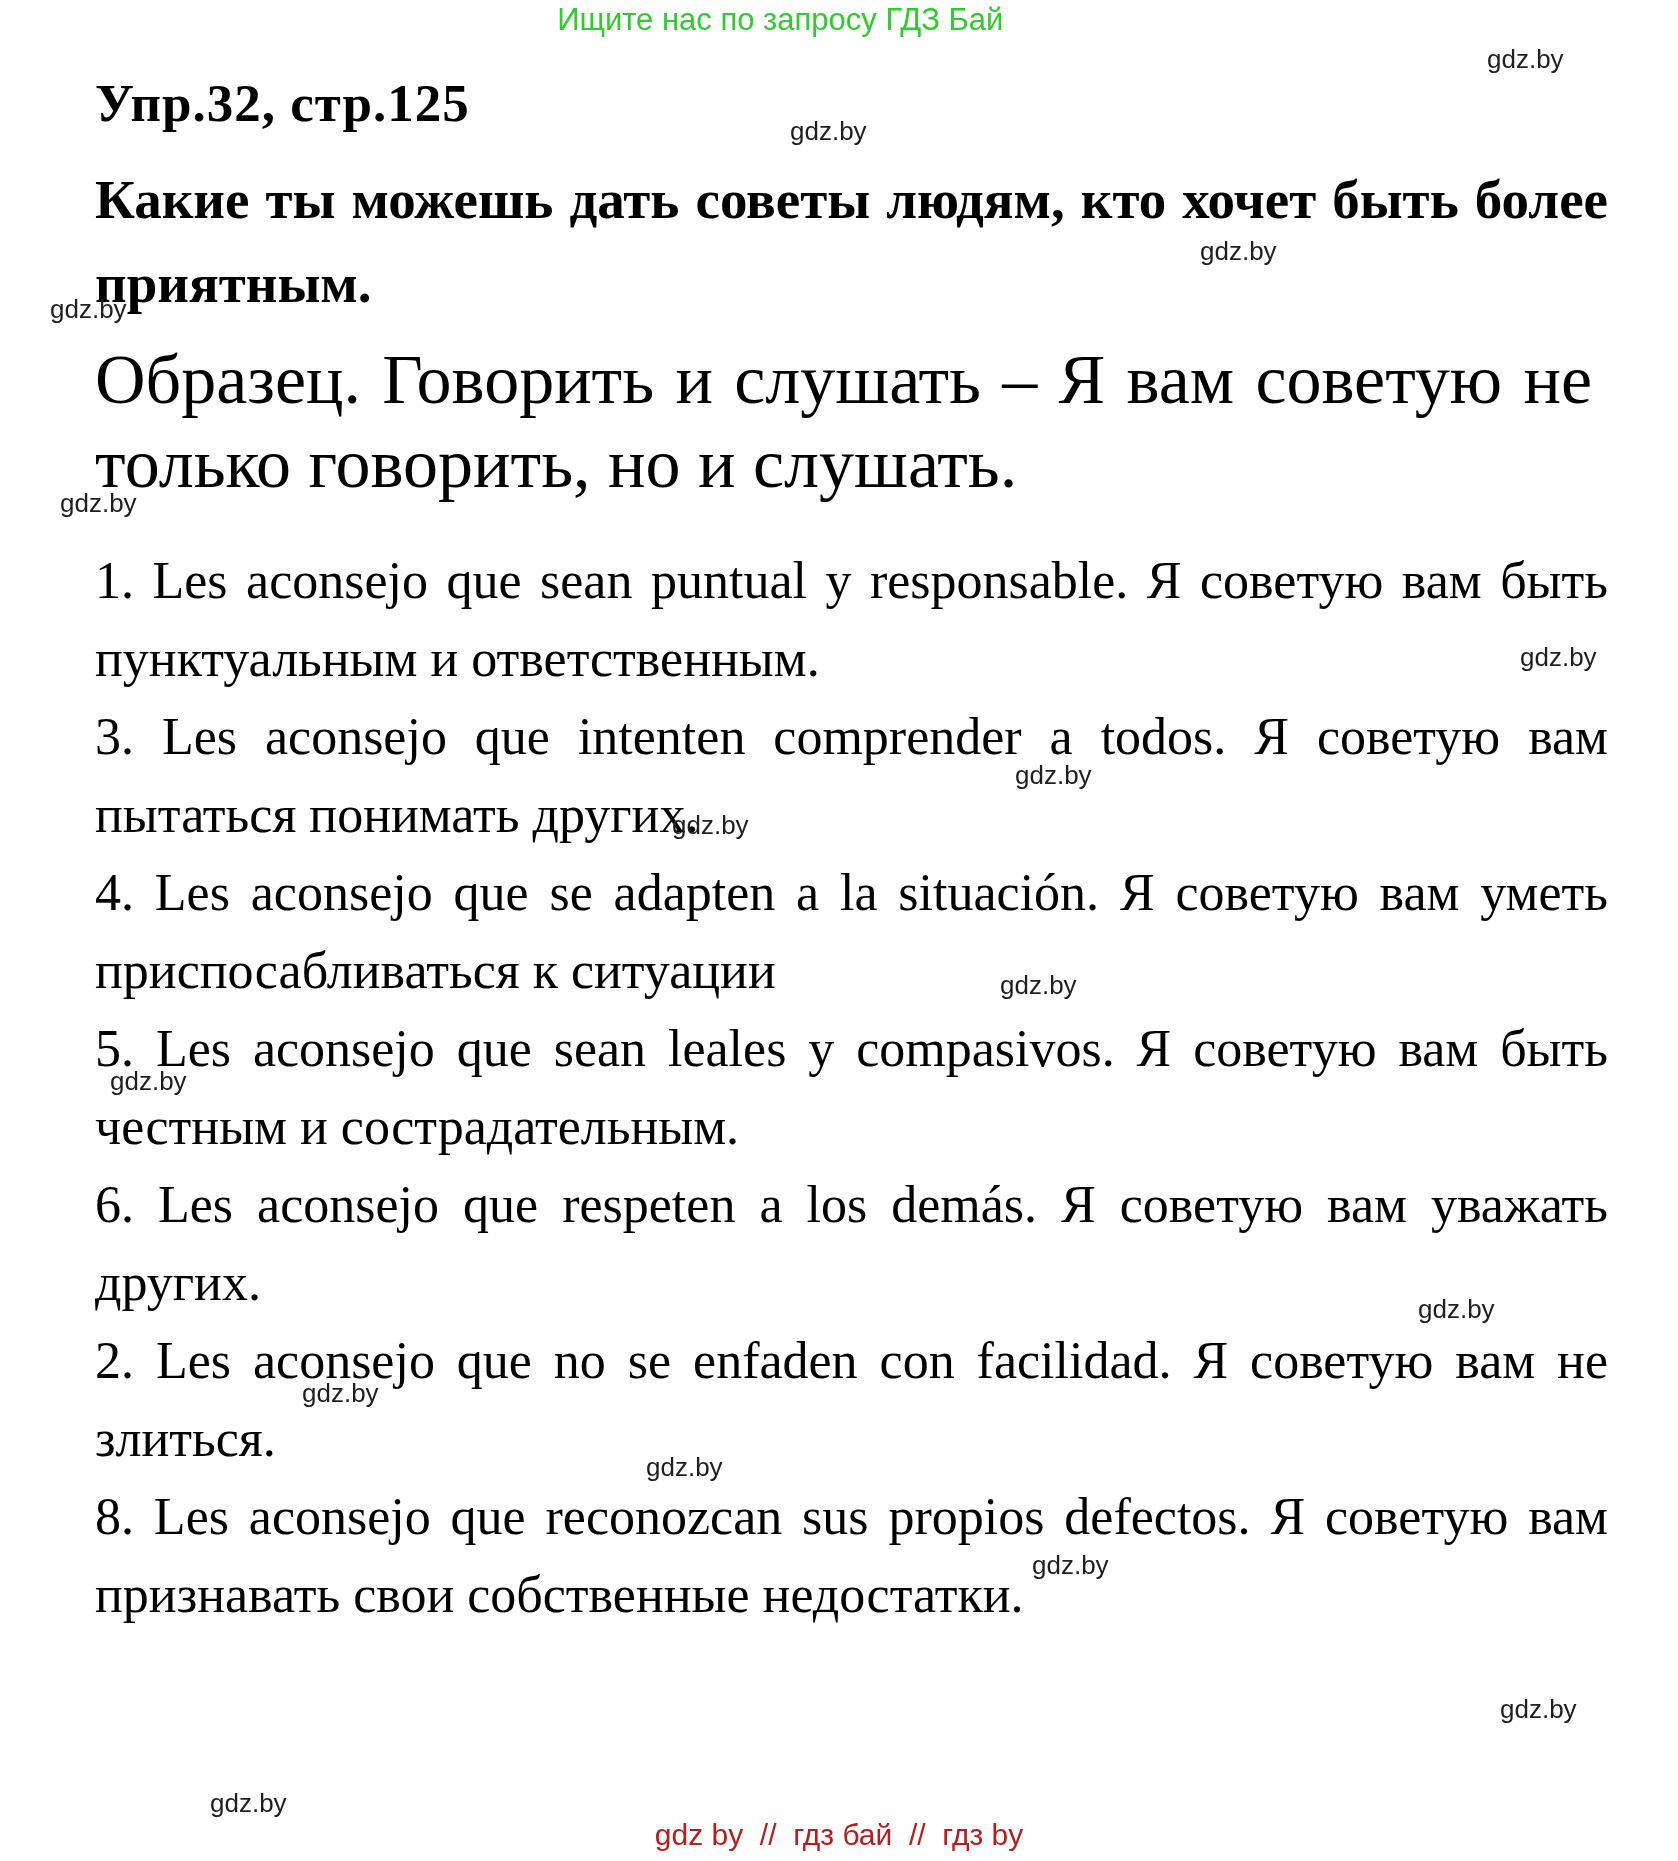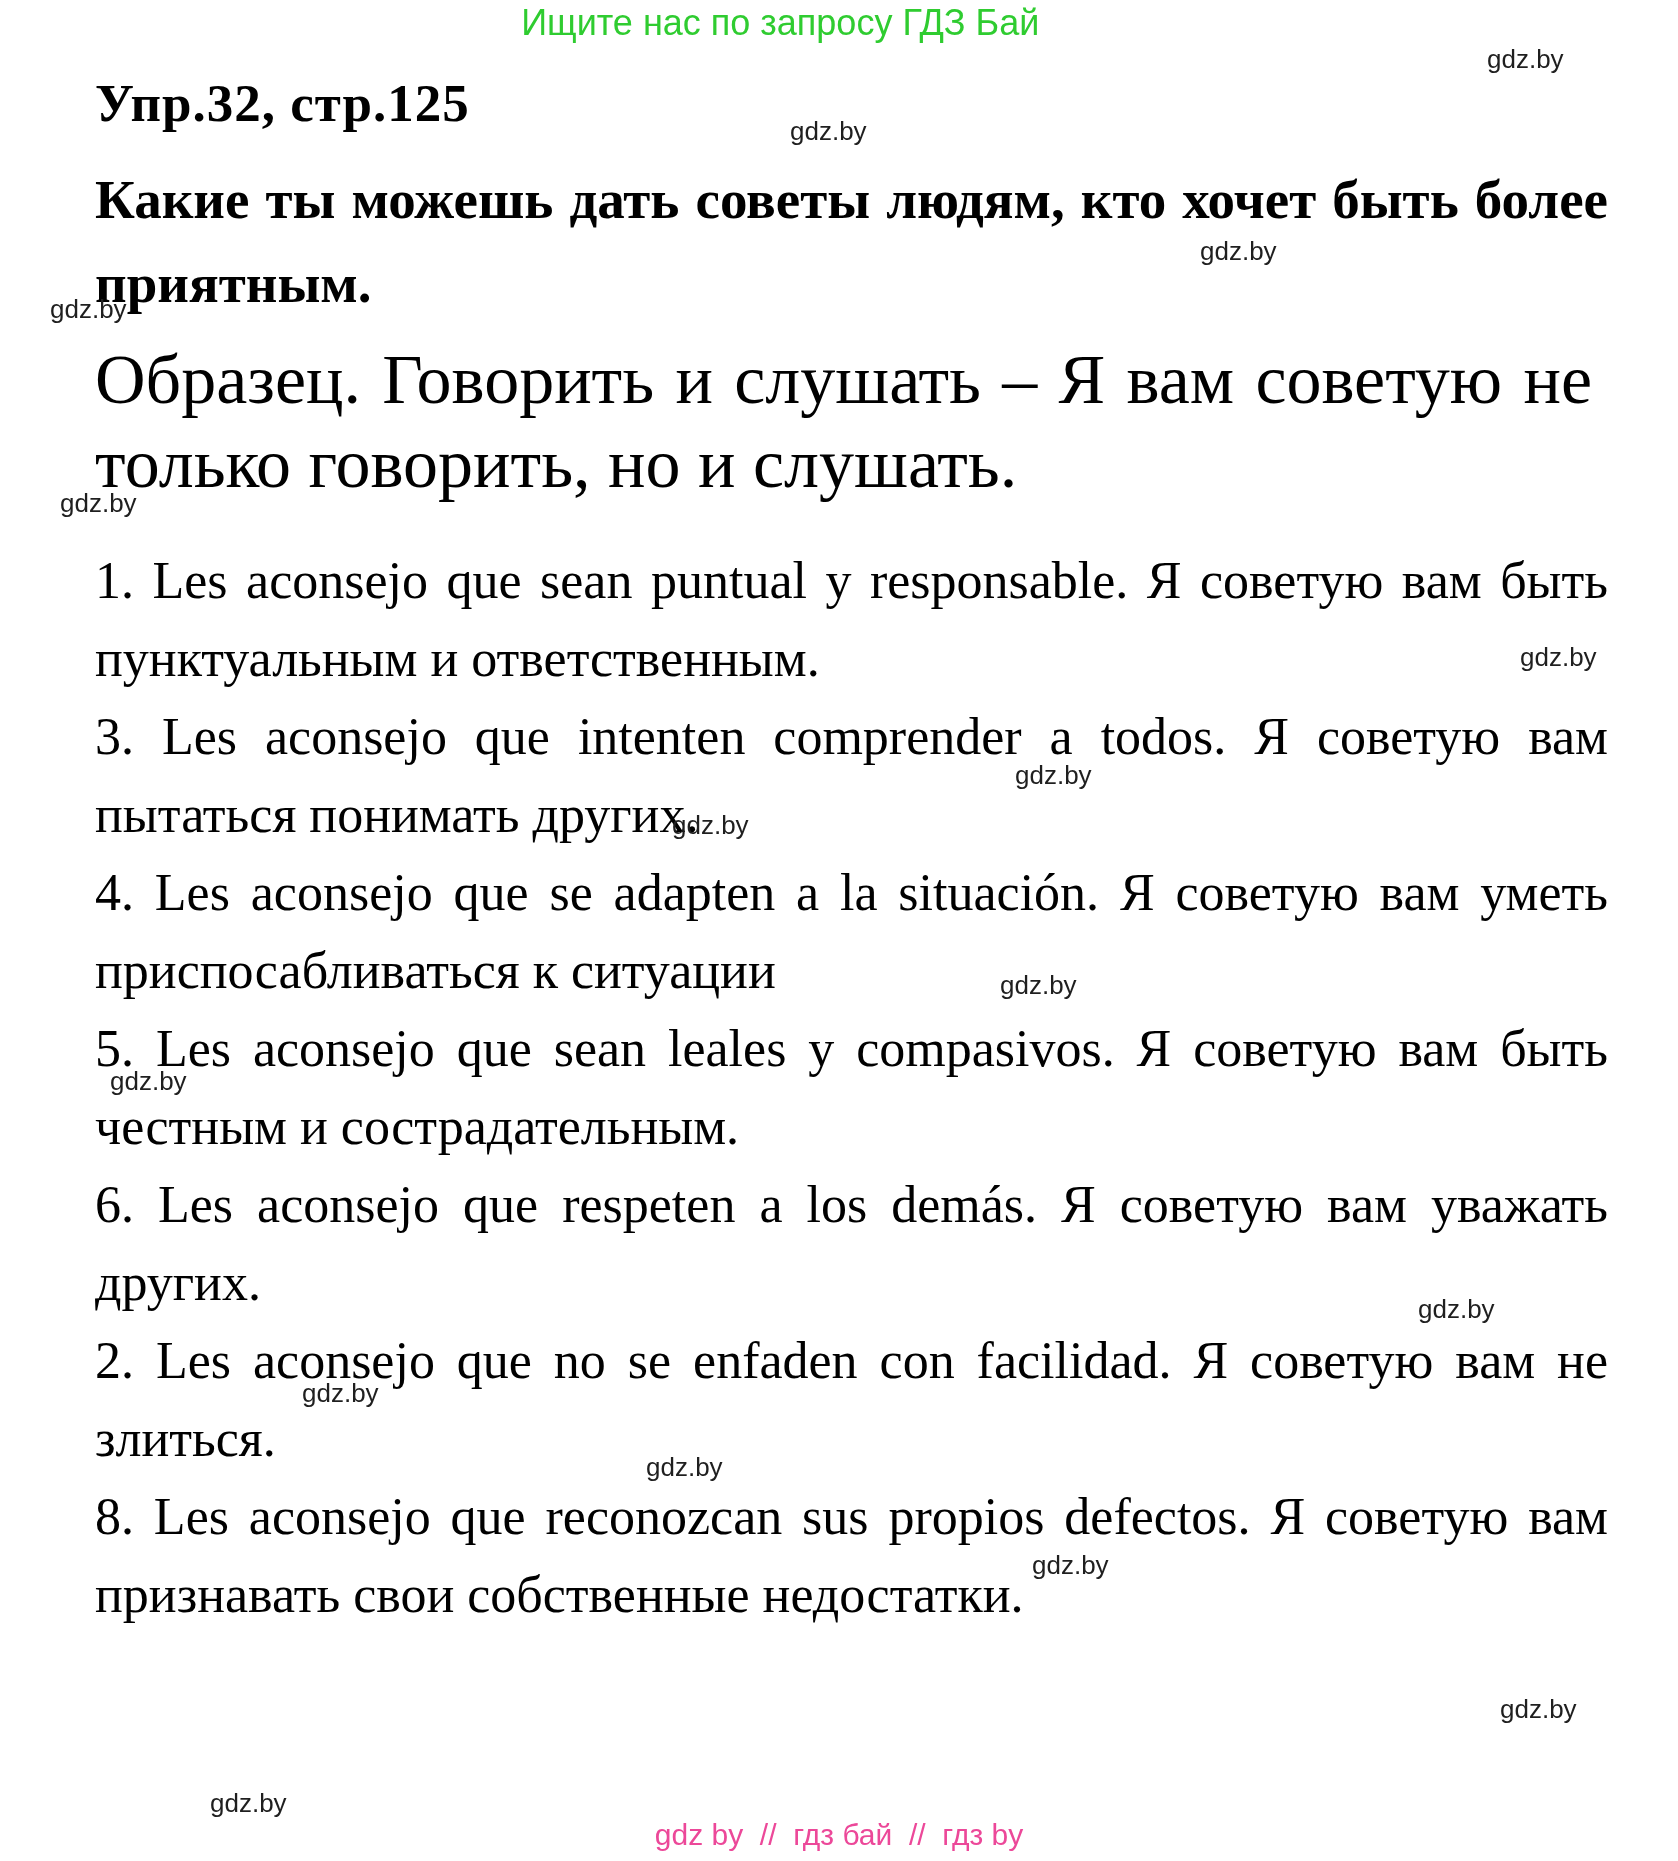--- a/index.html
+++ b/index.html
@@ -11,21 +11,21 @@
     overflow:hidden;
     font-family:"Liberation Serif", serif;
     color:#000;
   }
   .banner {
     position:absolute;
     top:2px;
     left:46.5%;
     transform:translateX(-50%);
     font-family:"Liberation Sans", sans-serif;
-    font-size:36px;
+    font-size:31px;
     color:#2fcc30;
     white-space:nowrap;
   }
   .content {
     position:absolute;
     left:95px;
     right:70px;
     top:0;
   }
   .doc-title {
@@ -79,21 +79,21 @@
   .w14 { left:1032px; top:1550px; }
   .w15 { left:1500px; top:1694px; }
   .w16 { left:210px;  top:1788px; }
   .footer {
     position:absolute;
     top:1818px;
     left:50%;
     transform:translateX(-50%);
     font-family:"Liberation Sans", sans-serif;
     font-size:30px;
-    color:#ec4899;
+    color:#b91c1c;
     white-space:pre;
   }
 </style>
 </head>
 <body>
 
 <div class="page">
 
   <div class="banner">Ищите нас по запросу ГДЗ Бай</div>
 

